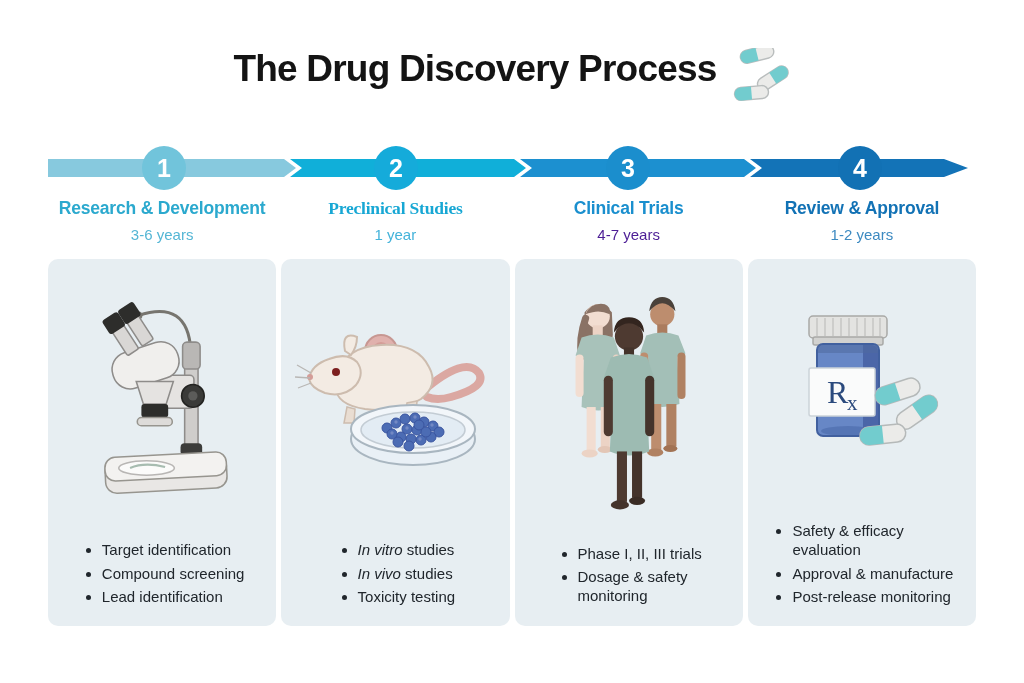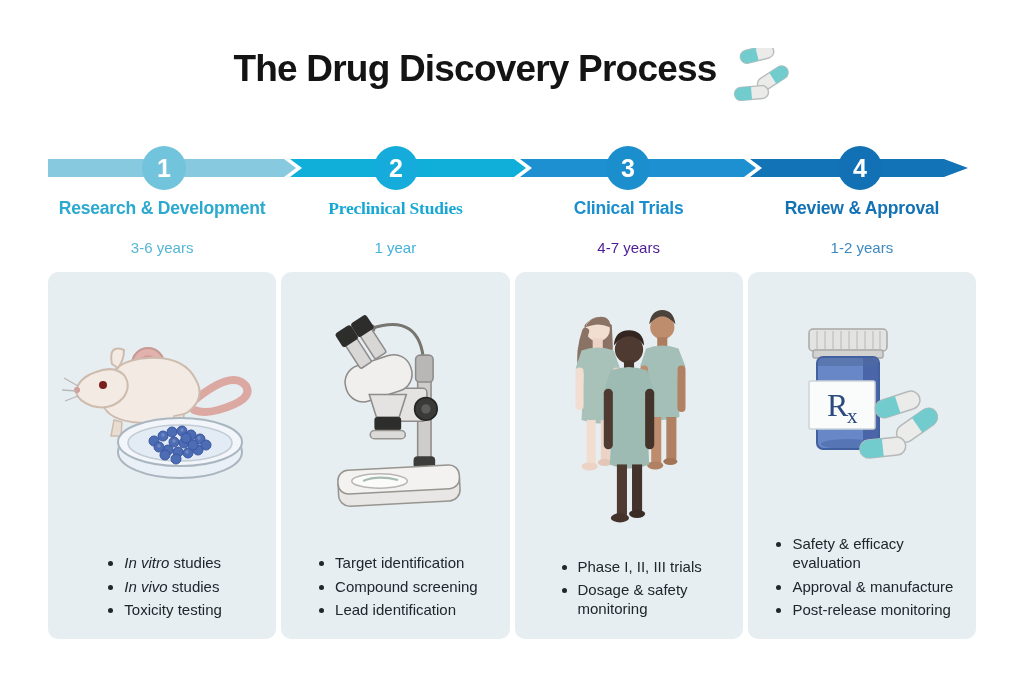--- a/index.html
+++ b/index.html
@@ -23,21 +23,21 @@
   .circle {
     position:absolute; top:0; width:44px; height:44px; border-radius:50%;
     display:flex; align-items:center; justify-content:center;
   }
   .c1 { left:94px; } .c2 { left:326px; } .c3 { left:558px; } .c4 { left:790px; }
   .circle span { color:#ffffff; font-size:25px; font-weight:700; }
 
   
   .labels { display:grid; grid-template-columns:repeat(4,1fr); gap:5px; margin:8px 48px 0; text-align:center; }
   .stage-name { font-size:17.5px; font-weight:700; letter-spacing:-0.2px; }
-  .stage-duration { font-size:15px; margin-top:20px; }
+  .stage-duration { font-size:15px; margin-top:7px; }
 
   
   .cards { display:grid; grid-template-columns:repeat(4,1fr); gap:5px; margin:16px 48px 0; }
   .card {
     background:#e7eef2; border-radius:10px; height:367px;
     display:flex; flex-direction:column; padding:14px 14px 16px;
   }
   .illus { height:258px; display:flex; align-items:center; justify-content:center; }
   .bullets { list-style:disc; width:fit-content; max-width:196px; margin:13px auto 0; padding-left:22px;
              font-size:15px; color:#20262c; line-height:1.28; }
@@ -100,20 +100,59 @@
       <div class="stage-name" style="color: rgb(26, 143, 206);">Clinical Trials</div>
       <div class="stage-duration" style="color: #4c1d95;">4-7 years</div>
     </div>
     <div>
       <div class="stage-name" style="color: rgb(18, 114, 181);">Review &amp; Approval</div>
       <div class="stage-duration" style="color: rgb(61, 138, 193);">1-2 years</div>
     </div>
   </div>
 
   <div class="cards">
+
+    <div class="card">
+      <div class="illus">
+        <svg width="158" height="206" viewBox="0 0 150 200">
+          <path d="M52 18 Q100 2 103 52" stroke="#77756f" stroke-width="3" fill="none"></path>
+          <circle cx="52" cy="18" r="4" fill="#77756f"></circle>
+          <rect x="97" y="44" width="13" height="116" rx="3" fill="#cfcdcb" stroke="#8e8c8a" stroke-width="1.5"></rect>
+          <rect x="95" y="44" width="17" height="26" rx="4" fill="#b9b7b5" stroke="#8e8c8a" stroke-width="1.5"></rect>
+          <rect x="93" y="142" width="21" height="12" rx="4" fill="#3c3c3a"></rect>
+          <g transform="rotate(-3 80 173)">
+            <rect x="20" y="156" width="118" height="32" rx="11" fill="#e9e7e5" stroke="#97958f" stroke-width="1.5"></rect>
+            <rect x="20" y="153" width="118" height="23" rx="10" fill="#f3f2f0" stroke="#97958f" stroke-width="1.5"></rect>
+          </g>
+          <ellipse cx="60" cy="166" rx="27" ry="7" fill="#fbfbfa" stroke="#b8b6b4" stroke-width="1.5"></ellipse>
+          <path d="M44 166 q14 -6 34 -1" stroke="#a7bcb0" stroke-width="2" fill="none"></path>
+          <rect x="70" y="76" width="36" height="32" rx="4" fill="#e5e3e1" stroke="#8e8c8a" stroke-width="1.5"></rect>
+          <circle cx="66" cy="92" r="8" fill="#3a3a38"></circle>
+          <g transform="rotate(-18 60 66)">
+            <rect x="26" y="48" width="66" height="36" rx="17" fill="#f0efed" stroke="#8e8c8a" stroke-width="1.5"></rect>
+          </g>
+          <g transform="rotate(-33 46 40)">
+            <rect x="33" y="24" width="13" height="28" rx="2" fill="#d9d7d5" stroke="#8e8c8a" stroke-width="1.5"></rect>
+            <rect x="50" y="24" width="13" height="28" rx="2" fill="#d9d7d5" stroke="#8e8c8a" stroke-width="1.5"></rect>
+            <rect x="30" y="10" width="18" height="16" rx="3" fill="#2d2d2b"></rect>
+            <rect x="48" y="10" width="18" height="16" rx="3" fill="#2d2d2b"></rect>
+          </g>
+          <circle cx="105" cy="96" r="11" fill="#3a3a38" stroke="#242422" stroke-width="1.5"></circle>
+          <circle cx="105" cy="96" r="4.5" fill="#5c5c5a"></circle>
+          <path d="M50 82 L86 82 L79 104 L57 104 Z" fill="#e5e3e1" stroke="#8e8c8a" stroke-width="1.5"></path>
+          <rect x="55" y="104" width="26" height="13" rx="3" fill="#2d2d2b"></rect>
+          <rect x="51" y="117" width="34" height="8" rx="4" fill="#dddbd9" stroke="#97958f" stroke-width="1.5"></rect>
+        </svg>
+      </div>
+      <ul class="bullets">
+          <li><span>Target identification</span></li>
+          <li><span>Compound screening</span></li>
+          <li><span>Lead identification</span></li>
+        </ul>
+    </div>
 
     <div class="card">
       <div class="illus">
         <svg width="200" height="170" viewBox="0 0 200 170">
           <path d="M128 76 Q170 40 184 58 Q192 72 156 82 Q142 86 132 82" fill="none" stroke="#dba8a2" stroke-width="8" stroke-linecap="round"></path>
           <circle cx="86" cy="36" r="16" fill="#e0b1ad" stroke="#c79792" stroke-width="2"></circle>
           <circle cx="86" cy="36" r="9" fill="#d49d98"></circle>
           <path d="M44 58 Q50 32 86 30 Q122 28 134 52 Q144 70 126 84 Q104 98 70 94 Q42 90 40 72 Q39 63 44 58 Z" fill="#f3ebe3" stroke="#cdbcae" stroke-width="2"></path>
           <path d="M50 36 Q46 16 62 22 Q62 32 56 40 Z" fill="#f3ebe3" stroke="#cdbcae" stroke-width="2"></path>
           <path d="M14 64 Q16 50 34 44 Q52 37 62 47 Q70 58 61 70 Q49 83 30 78 Q16 73 14 64 Z" fill="#f3ebe3" stroke="#cdbcae" stroke-width="2"></path>
@@ -157,59 +196,20 @@
       </div>
       <ul class="bullets">
           <li><i>In vitro</i><span> studies</span></li>
           <li><i>In vivo</i><span> studies</span></li>
           <li><span>Toxicity testing</span></li>
         </ul>
     </div>
 
     <div class="card">
       <div class="illus">
-        <svg width="158" height="206" viewBox="0 0 150 200">
-          <path d="M52 18 Q100 2 103 52" stroke="#77756f" stroke-width="3" fill="none"></path>
-          <circle cx="52" cy="18" r="4" fill="#77756f"></circle>
-          <rect x="97" y="44" width="13" height="116" rx="3" fill="#cfcdcb" stroke="#8e8c8a" stroke-width="1.5"></rect>
-          <rect x="95" y="44" width="17" height="26" rx="4" fill="#b9b7b5" stroke="#8e8c8a" stroke-width="1.5"></rect>
-          <rect x="93" y="142" width="21" height="12" rx="4" fill="#3c3c3a"></rect>
-          <g transform="rotate(-3 80 173)">
-            <rect x="20" y="156" width="118" height="32" rx="11" fill="#e9e7e5" stroke="#97958f" stroke-width="1.5"></rect>
-            <rect x="20" y="153" width="118" height="23" rx="10" fill="#f3f2f0" stroke="#97958f" stroke-width="1.5"></rect>
-          </g>
-          <ellipse cx="60" cy="166" rx="27" ry="7" fill="#fbfbfa" stroke="#b8b6b4" stroke-width="1.5"></ellipse>
-          <path d="M44 166 q14 -6 34 -1" stroke="#a7bcb0" stroke-width="2" fill="none"></path>
-          <rect x="70" y="76" width="36" height="32" rx="4" fill="#e5e3e1" stroke="#8e8c8a" stroke-width="1.5"></rect>
-          <circle cx="66" cy="92" r="8" fill="#3a3a38"></circle>
-          <g transform="rotate(-18 60 66)">
-            <rect x="26" y="48" width="66" height="36" rx="17" fill="#f0efed" stroke="#8e8c8a" stroke-width="1.5"></rect>
-          </g>
-          <g transform="rotate(-33 46 40)">
-            <rect x="33" y="24" width="13" height="28" rx="2" fill="#d9d7d5" stroke="#8e8c8a" stroke-width="1.5"></rect>
-            <rect x="50" y="24" width="13" height="28" rx="2" fill="#d9d7d5" stroke="#8e8c8a" stroke-width="1.5"></rect>
-            <rect x="30" y="10" width="18" height="16" rx="3" fill="#2d2d2b"></rect>
-            <rect x="48" y="10" width="18" height="16" rx="3" fill="#2d2d2b"></rect>
-          </g>
-          <circle cx="105" cy="96" r="11" fill="#3a3a38" stroke="#242422" stroke-width="1.5"></circle>
-          <circle cx="105" cy="96" r="4.5" fill="#5c5c5a"></circle>
-          <path d="M50 82 L86 82 L79 104 L57 104 Z" fill="#e5e3e1" stroke="#8e8c8a" stroke-width="1.5"></path>
-          <rect x="55" y="104" width="26" height="13" rx="3" fill="#2d2d2b"></rect>
-          <rect x="51" y="117" width="34" height="8" rx="4" fill="#dddbd9" stroke="#97958f" stroke-width="1.5"></rect>
-        </svg>
-      </div>
-      <ul class="bullets">
-          <li><span>Target identification</span></li>
-          <li><span>Compound screening</span></li>
-          <li><span>Lead identification</span></li>
-        </ul>
-    </div>
-
-    <div class="card">
-      <div class="illus">
         <svg width="162" height="228" viewBox="0 0 160 226">
 
           <path d="M36 24 Q49 8 63 24 L64 46 Q64 54 57 57 L41 57 Q34 52 35 44 Z" fill="#8a7265"></path>
           <circle cx="49" cy="28" r="12" fill="#f2ddd1"></circle>
           <path d="M37 26 Q42 14 56 16 Q62 18 61 26 Q52 22 44 24 Q39 25 37 26 Z" fill="#8a7265"></path>
           <path d="M37 30 Q30 50 33 68" stroke="#8a7265" stroke-width="7" fill="none" stroke-linecap="round"></path>
           <rect x="44" y="37" width="10" height="10" fill="#ecd3c5"></rect>
           <path d="M33 49 Q49 43 65 49 L71 67 L64 70 L66 118 Q50 125 33 118 L35 70 L27 67 Z" fill="#a8c2ba"></path>
           <rect x="27" y="66" width="8" height="42" rx="4" fill="#f2ddd1"></rect>
           <rect x="64" y="66" width="7" height="38" rx="3.5" fill="#ecd3c5"></rect>

